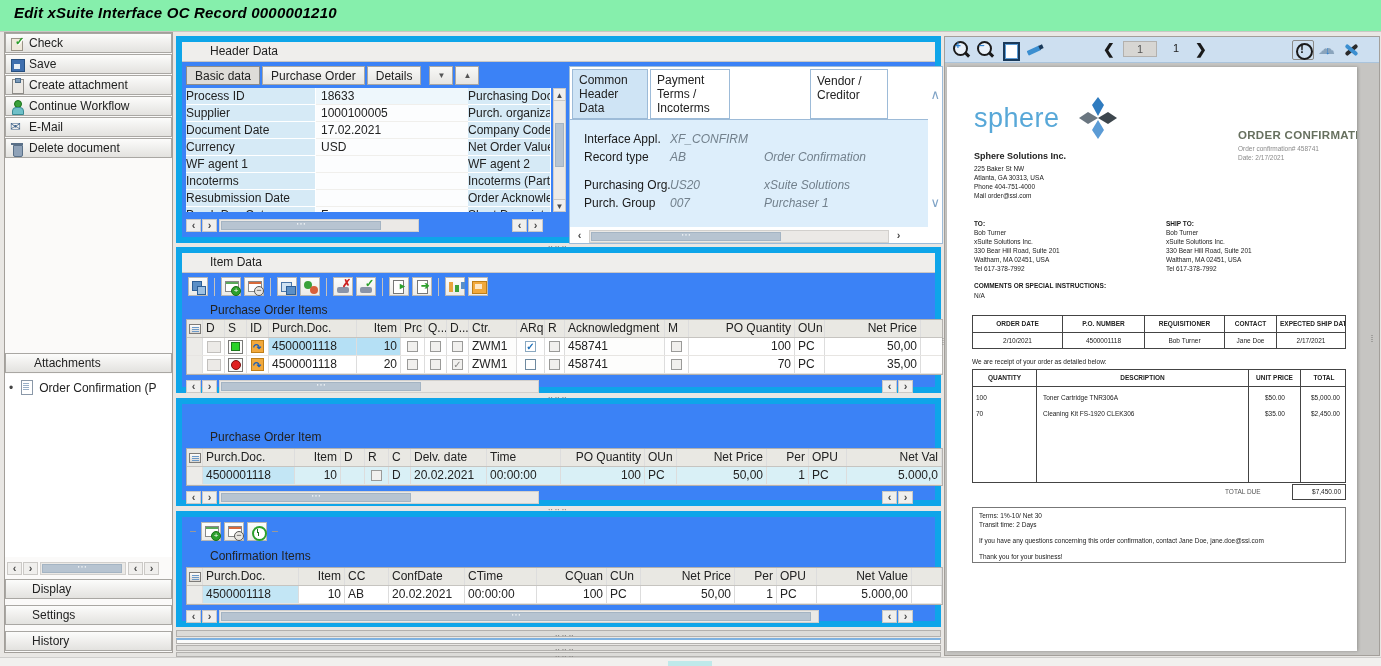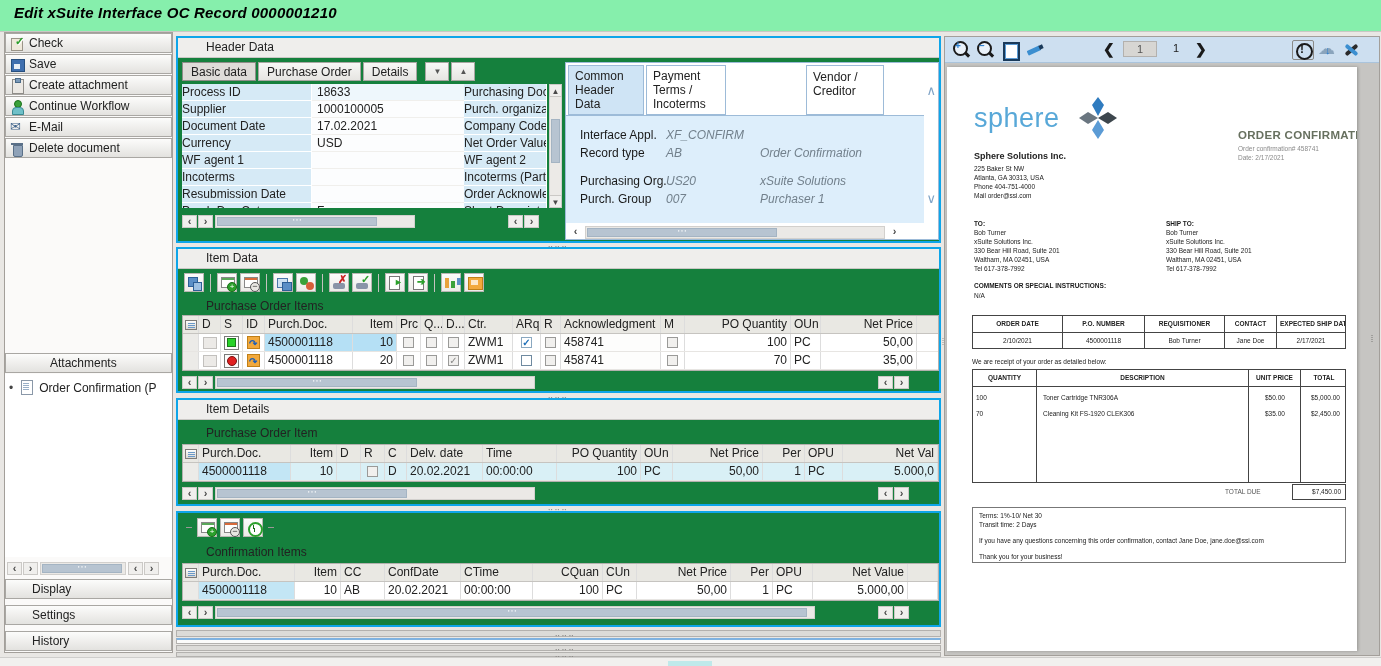--- a/index.html
+++ b/index.html
@@ -6,21 +6,21 @@
 body{margin:0;background:#d8d6d3}
 .screen{position:relative;width:1381px;height:666px;background:#e9e7e4;font-family:"Liberation Sans",sans-serif;font-size:12px;color:#222;overflow:hidden}
 .titlebar{position:absolute;left:0;top:0;width:1381px;height:32px;background:#86efac;border-bottom:1px solid #c9c7c4}
 .apptitle{position:absolute;left:14px;top:4px;font-size:15px;font-weight:bold;font-style:italic;color:#000;letter-spacing:.2px}
 .bottomstrip{position:absolute;left:0;top:657px;width:1381px;height:9px;background:#f1f0ee;border-top:1px solid #cfcecc}
 .tealtab{position:absolute;left:668px;top:661px;width:44px;height:5px;background:#bfe9ea}
 
 
 .panel{position:absolute;background:#fbfaf9;border:1px solid #a39f9a}
 .gbtn{display:flex;align-items:center;background:linear-gradient(#fcfcfb,#e3e2df);border:1px solid #a9a7a3;color:#222;cursor:pointer}
-.sec{position:absolute;background:#15803d;border:2px solid #0ea5e9}
+.sec{position:absolute;background:#3b82f6;border:6px solid #0ea5e9}
 .sec-title{height:20px;line-height:19px;padding-left:28px;background:#efeeec;border-bottom:1px solid #cac8c5;color:#222}
 .sub{position:absolute;color:#222}
 
 
 .hscroll{position:absolute;height:14px;display:flex;align-items:center}
 .sarrow{width:15px;height:13px;background:#f0efed;border:1px solid #cbc9c6;text-align:center;line-height:11px;font-size:11px;font-weight:bold;color:#4a4a4a;cursor:pointer}
 .sarrow+.sarrow{margin-left:1px}
 .strack{height:13px;background:#ebe9e6;border:1px solid #d2d0cd;position:relative;margin:0 2px}
 .sthumb{position:absolute;top:1px;height:9px;background:#b7c4d1;border:1px solid #a4b4c3;cursor:pointer}
 .sthumb::after{content:"⋯";position:absolute;left:50%;top:-4px;transform:translateX(-50%);color:#fff;font-size:10px}
@@ -184,21 +184,21 @@
       </div>
     <div class="gbtn" style="position:absolute;left:0;top:84px;width:167px;height:20px">
         <span class="si i-email"></span>
         <span>E-Mail</span>
       </div>
     <div class="gbtn" style="position:absolute;left:0;top:105px;width:167px;height:20px">
         <span class="si i-trash"></span>
         <span>Delete document</span>
       </div>
 
-    <div class="gbtn" style="position:absolute;left:0;top:320px;width:167px;height:20px;padding-left:44px">
+    <div class="gbtn" style="position:absolute;left:0;top:320px;width:167px;height:20px;padding-left:28px">
         <span>Attachments</span>
       </div>
     <div style="position:absolute;left:0;top:341px;width:167px;height:183px;background:#fff">
       <div style="position:absolute;left:4px;top:6px;display:flex;align-items:center;white-space:nowrap;overflow:hidden;width:162px">
         <span style="color:#444;margin-right:3px">•</span>
         <span class="si i-doc"></span>
         <span>Order Confirmation (P</span>
       </div>
     </div>
 
@@ -458,21 +458,20 @@
           <div class="sthumb" style="left:1px;width:200px"></div>
         </div>
     </div>
     <div class="hscroll" style="left:700px;top:126px">
       <div class="sarrow">‹</div>
       <div class="sarrow">›</div>
     </div>
   </div>
 
   <div class="sec" style="left:176px;top:398px;width:765px;height:108px">
-    <div class="sec-title"><span>Item Details</span></div>
     <div class="sub" style="left:28px;top:26px">Purchase Order Item</div>
     <div class="tbl" style="left:4px;top:44px;width:757px;height:38px">
       <div class="thead">
         <div class="cell chkc" style="width:16px">
             <span class="selic"></span>
           </div>
         <div class="cell" style="width:92px">Purch.Doc.</div>
         <div class="cell n" style="width:46px">Item</div>
         <div class="cell" style="width:24px">D</div>
         <div class="cell" style="width:24px">R</div>

